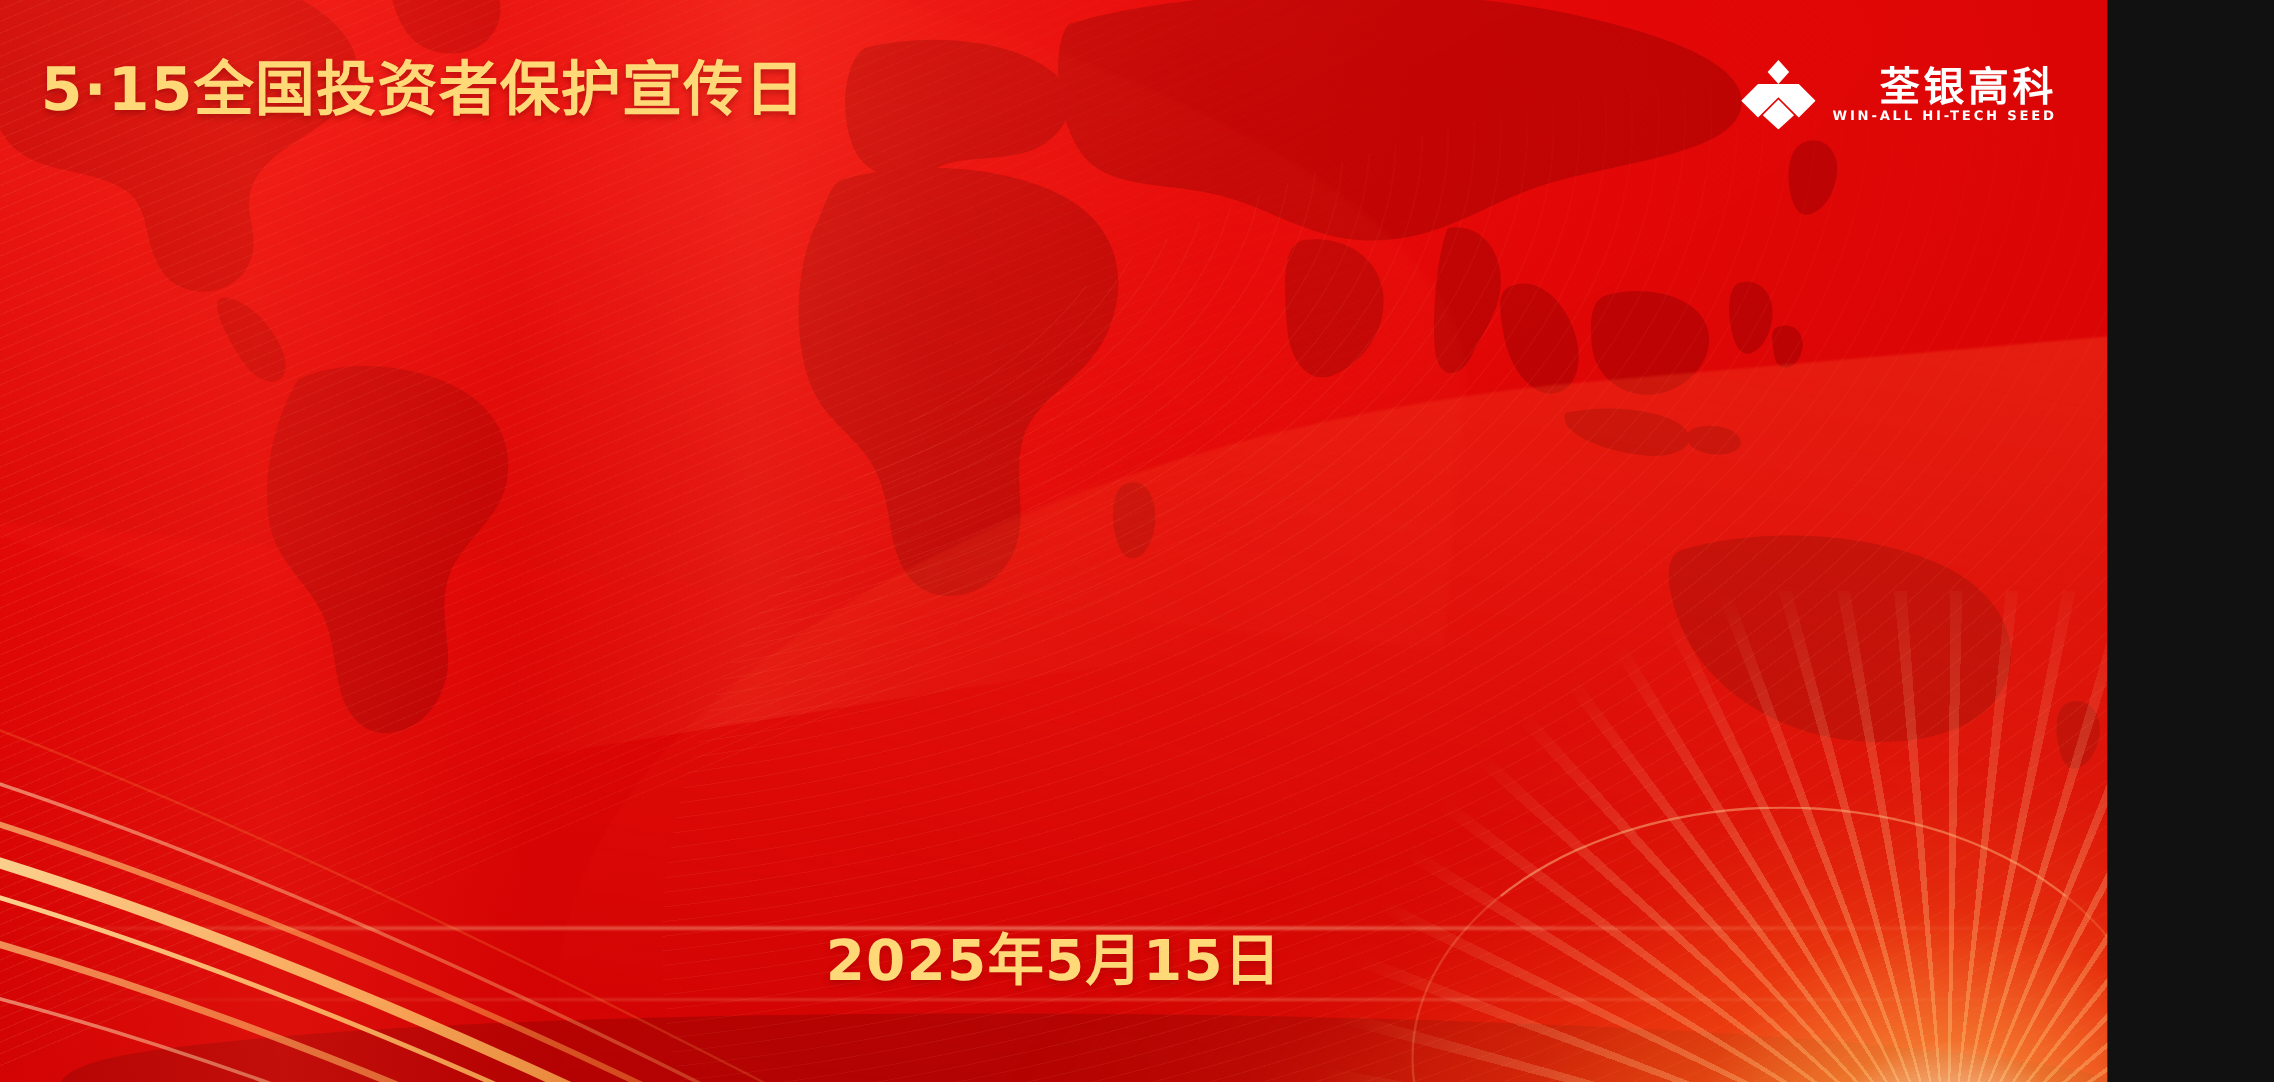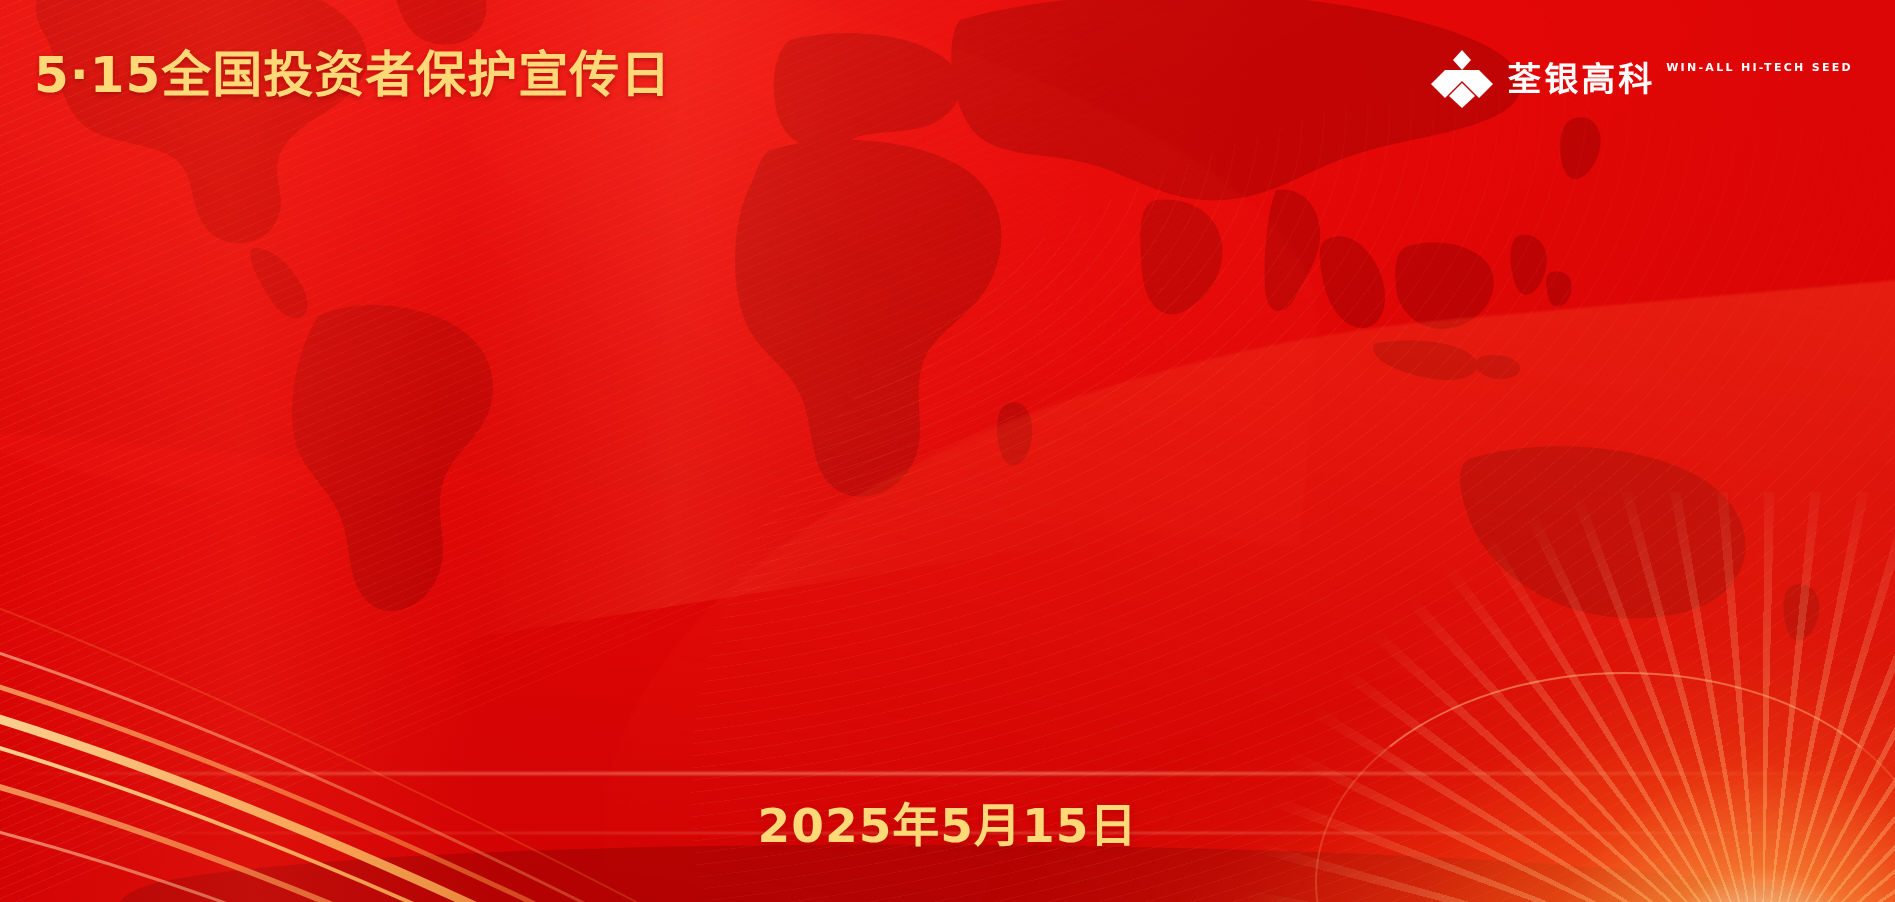--- a/index.html
+++ b/index.html
@@ -1,21 +1,21 @@
 <!DOCTYPE html>
 <html lang="zh-CN"><head>
 <meta charset="utf-8">
 <title>5·15全国投资者保护宣传日</title>
 <style>
   html,body{margin:0;padding:0;background:#111;}
   *{box-sizing:border-box;}
 
   .poster{
     position:relative;
-    width:1895px;
+    width:1756px;
     height:902px;
     overflow:hidden;
     font-family:"DejaVu Sans","Liberation Sans",sans-serif;
     background:#c2410c;
   }
 
   
   .bg-base{
     position:absolute; inset:0;
     background:
@@ -225,21 +225,21 @@
   }
 
   .logo{
     position:absolute;
     right:42px; top:50px;
     display:flex;
     align-items:center;
     gap:14px;
   }
   .logo-mark{width:62px;height:58px;display:block;}
-  .logo-text{display:flex;flex-direction:row;gap:11px;}
+  .logo-text{display:flex;flex-direction:column;gap:1px;align-items:flex-end;}
   .logo-cn{
     font-size:34px;
     font-weight:700;
     color:#ffffff;
     letter-spacing:3px;
     line-height:1;
     white-space:nowrap;
   }
   .logo-en{
     font-size:11px;
@@ -261,21 +261,21 @@
     letter-spacing:2px;
     line-height:1.06;
     white-space:nowrap;
     text-shadow:0 4px 14px rgba(120,0,0,.40);
   }
   .headline .gap{display:inline-block;width:54px;}
 
   .datestamp{
     position:absolute;
     left:0; right:0;
-    top:802px;
+    top:778px;
     text-align:center;
     font-size:47px;
     font-weight:800;
     color:#ffd978;
     letter-spacing:1px;
     line-height:1;
     white-space:nowrap;
     text-shadow:0 2px 6px rgba(120,0,0,.35);
   }
 </style>

